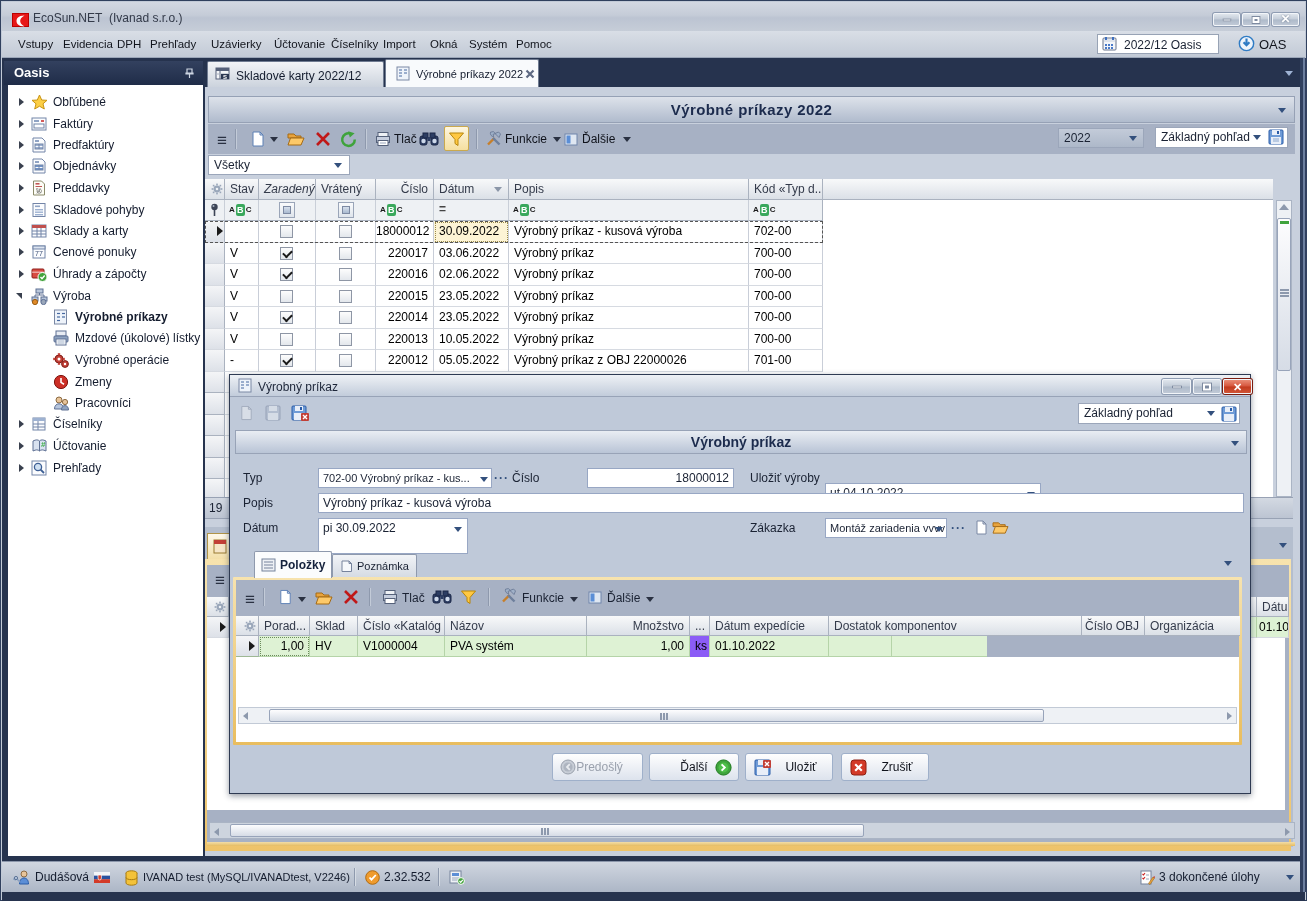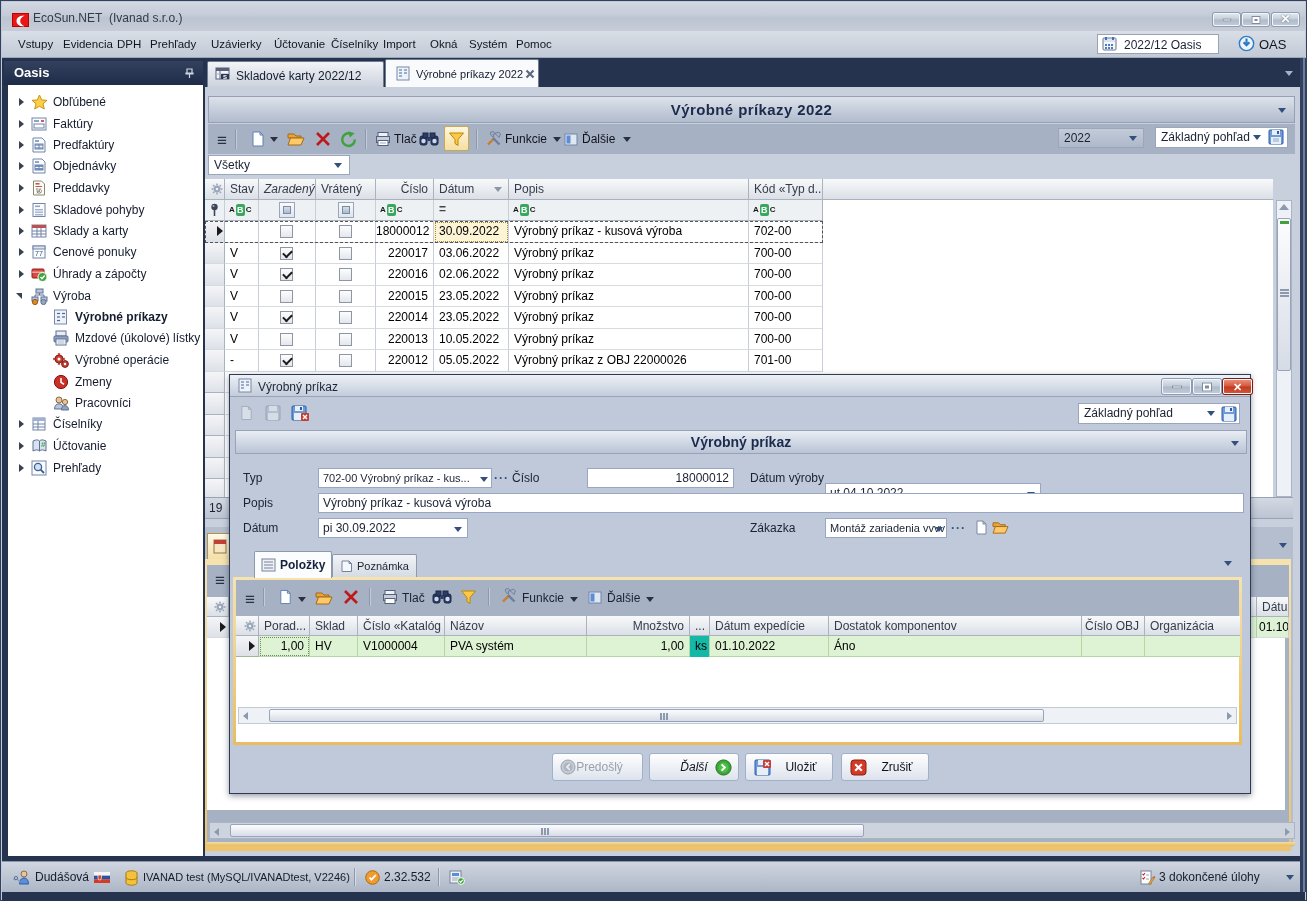--- a/index.html
+++ b/index.html
@@ -829,27 +829,27 @@
   <div style="position:absolute;left:5px;top:55px;width:1012px;height:24px;background:linear-gradient(#e9edf3,#b9c4d6);border:1px solid #98a3b7;text-align:center;font-weight:bold;font-size:14px;color:#1c2b4d;line-height:22px;">Výrobný príkaz
     <div class="darr" style="position:absolute;right:7px;top:10px;border-top-color:#33507d;"></div>
   </div>
 
   <div class="fld-lbl" style="left:13px;top:96px;">Typ</div>
   <div class="inp" style="left:88px;top:93px;width:174px;height:20px;font-size:11px;">702-00 Výrobný príkaz - kus...
     <span class="darr" style="position:absolute;right:3px;top:8px;"></span></div>
   <div style="position:absolute;left:264px;top:96px;font-weight:bold;color:#33507d;letter-spacing:1px;">···</div>
   <div class="fld-lbl" style="left:282px;top:96px;">Číslo</div>
   <div class="inp num" style="left:357px;top:93px;width:147px;height:20px;text-align:right;">18000012</div>
-  <div class="fld-lbl" style="left:520px;top:96px;">Dátum výroby</div>
+  <div class="fld-lbl" style="left:520px;top:96px;">Uložiť výroby</div>
   <div class="inp" style="left:595px;top:93px;width:216px;height:20px;margin-top:15px;">ut 04.10.2022
     <span class="darr" style="position:absolute;right:5px;top:8px;"></span></div>
   <div class="fld-lbl" style="left:13px;top:121px;">Popis</div>
   <div class="inp" style="left:88px;top:118px;width:926px;height:20px;">Výrobný príkaz - kusová výroba</div>
   <div class="fld-lbl" style="left:13px;top:146px;">Dátum</div>
-  <div class="inp" style="left:88px;top:143px;width:150px;height:20px;">pi 30.09.2022
+  <div class="inp" style="left:88px;top:143px;width:150px;height:36px;">pi 30.09.2022
     <span class="darr" style="position:absolute;right:5px;top:8px;"></span></div>
   <div class="fld-lbl" style="left:520px;top:146px;">Zákazka</div>
   <div class="inp" style="left:595px;top:143px;width:122px;height:20px;font-size:11px;">Montáž zariadenia vvvv
     <span class="darr" style="position:absolute;right:3px;top:8px;"></span></div>
   <div style="position:absolute;left:721px;top:146px;font-weight:bold;color:#33507d;letter-spacing:1px;">···</div>
   <svg width="13" height="15" viewBox="0 0 13 15" style="position:absolute;left:745px;top:145px;">
         <path d="M2 1 h6 l3 3 v10 h-9 z" fill="#fff" stroke="#7a88a4"></path>
         <path d="M8 1 l3 3 h-3 z" fill="#d5dae2" stroke="#7a88a4"></path>
       </svg>
   <svg width="17" height="15" viewBox="0 0 18 16" style="position:absolute;left:762px;top:145px;">
@@ -980,23 +980,22 @@
       <div class="gc" style="width:23px;height:21px;background:linear-gradient(#f4f5f7,#dde1e8);border-right:1px solid #aab2bf;border-bottom:1px solid #9eb894;">
             <svg width="8" height="10" viewBox="0 0 8 10" style="margin:5px 0 0 7px;">
               <path d="M1 0 L7 5 L1 10 Z" fill="#1a1a1a"></path>
             </svg>
           </div>
       <div class="gc num" style="width:51px;height:21px;background:#def2d4;border-color:#b5d4a8;outline:1px dotted #6a8a5a;outline-offset:-2px;">1,00</div>
       <div class="gc" style="width:48px;height:21px;background:#def2d4;border-color:#b5d4a8;">HV</div>
       <div class="gc" style="width:87px;height:21px;background:#def2d4;border-color:#b5d4a8;">V1000004</div>
       <div class="gc" style="width:142px;height:21px;background:#def2d4;border-color:#b5d4a8;">PVA systém</div>
       <div class="gc num" style="width:103px;height:21px;background:#def2d4;border-color:#b5d4a8;">1,00</div>
-      <div class="gc" style="width:20px;height:22px;background:#14b8a6;border-color:#b5d4a8;">ks</div>
+      <div class="gc" style="width:20px;height:22px;background:#8b5cf6;border-color:#b5d4a8;">ks</div>
       <div class="gc" style="width:119px;height:21px;background:#def2d4;border-color:#b5d4a8;">01.10.2022</div>
-      <div class="gc" style="width:253px;height:21px;background:#def2d4;border-color:#b5d4a8;">Áno</div>
       <div class="gc" style="width:63px;height:21px;background:#def2d4;border-color:#b5d4a8;"></div>
       <div class="gc" style="width:95px;height:21px;background:#def2d4;border-color:#b5d4a8;border-right:none;"></div>
     </div>
 
     <div style="position:absolute;left:0;top:77px;width:1003px;height:85px;background:#fff;"></div>
     <div style="position:absolute;left:2px;top:127px;width:999px;height:17px;background:#eef1f5;border:1px solid #c2cad6;">
       <div style="position:absolute;left:4px;top:4px;width:0;height:0;border-top:4.5px solid transparent;border-bottom:4.5px solid transparent;border-right:5px solid #8d99ad;"></div>
       <div style="position:absolute;right:4px;top:4px;width:0;height:0;border-top:4.5px solid transparent;border-bottom:4.5px solid transparent;border-left:5px solid #8d99ad;"></div>
       <div class="hthumb" style="left:30px;top:1px;width:775px;height:13px;">
         <div style="position:absolute;left:390px;top:3px;width:1.5px;height:7px;background:#8d99ad;box-shadow:3px 0 0 #8d99ad,6px 0 0 #8d99ad;"></div>
@@ -1006,21 +1005,21 @@
 
   <div class="pbtn" style="left:322px;top:378px;width:91px;color:#9aa1ad;">
     <svg width="16" height="16" viewBox="0 0 16 16" style="position:absolute;left:7px;top:5px;">
           <circle cx="8" cy="8" r="7" fill="#c7cdd6" stroke="#9aa1ad"></circle>
           <circle cx="8" cy="8" r="4.6" fill="#aeb5c0"></circle>
           <path d="M9.8 5.2 L7 8 l2.8 2.8" stroke="#e8ebef" stroke-width="1.8" fill="none"></path>
         </svg>
     <span style="margin-left:4px;">Predošlý</span>
       </div>
   <div class="pbtn" style="left:419px;top:378px;width:90px;">
-    <span style="font-style:italic;">Ďalší</span>
+    <span style="">Ďalší</span>
     <svg width="17" height="17" viewBox="0 0 17 17" style="position:absolute;right:6px;top:5px;">
           <circle cx="8.5" cy="8.5" r="7.6" fill="#3fa33c" stroke="#1e7a1e"></circle>
           <circle cx="8.5" cy="8.5" r="5" fill="#4fbf4a"></circle>
           <path d="M6.6 5.4 L9.8 8.5 l-3.2 3.1" stroke="#fff" stroke-width="1.9" fill="none"></path>
         </svg>
       </div>
   <div class="pbtn" style="left:515px;top:378px;width:88px;">
     <svg width="17" height="17" viewBox="0 0 17 17" style="position:absolute;left:8px;top:5px;">
           <rect x="1" y="1" width="15" height="15" rx="1" fill="#6f9bd6" stroke="#2a5ca8"></rect>
           <rect x="4" y="1" width="9" height="5" fill="#e8eef8"></rect>

